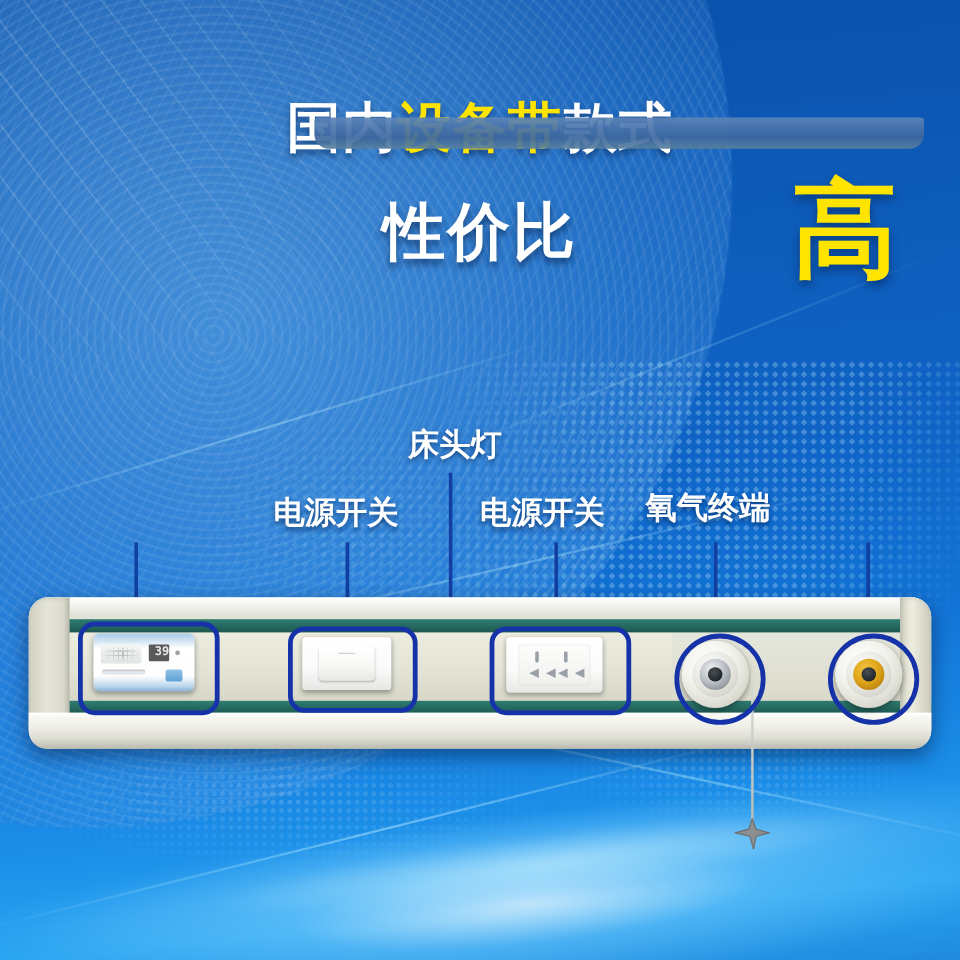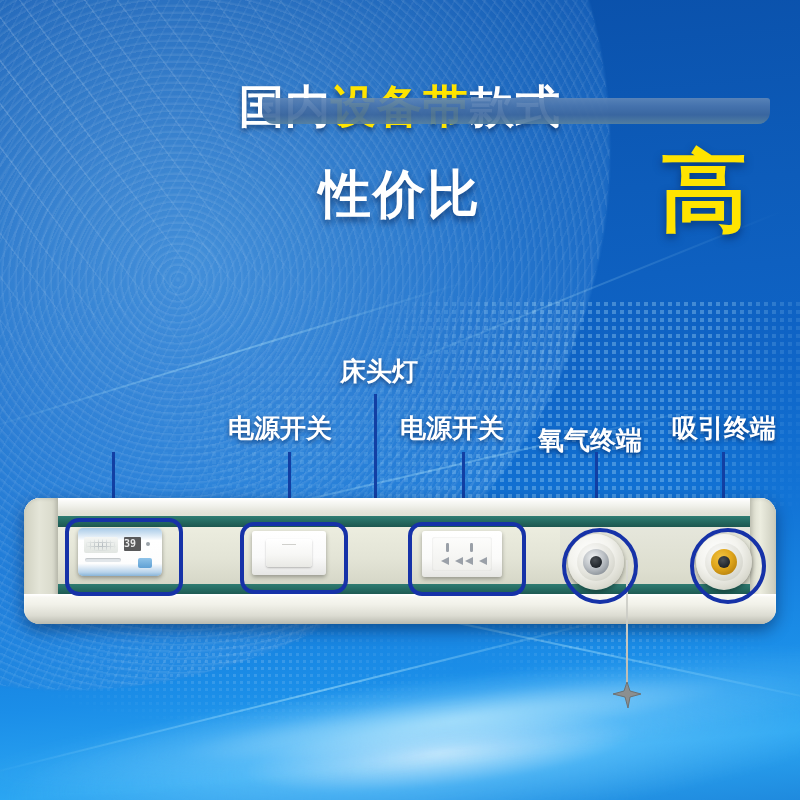--- a/index.html
+++ b/index.html
@@ -132,21 +132,21 @@
     box-shadow:0 2px 4px rgba(0,0,0,.35);}
   .ic-screen{position:absolute;left:6px;top:9px;width:34px;height:16px;border-radius:2px;
     background:linear-gradient(180deg,#f4f6f4,#e2e6e2);}
   .ic-grid{position:absolute;inset:2px;opacity:.55;
     background-image:repeating-linear-gradient(0deg,#7f8a94 0 1px,transparent 1px 4px),
                      repeating-linear-gradient(90deg,#7f8a94 0 1px,transparent 1px 4px);
     -webkit-mask-image:radial-gradient(ellipse at 50% 50%,#000 0%,transparent 78%);
             mask-image:radial-gradient(ellipse at 50% 50%,#000 0%,transparent 78%);}
   .ic-num{position:absolute;left:46px;top:9px;width:17px;height:14px;border-radius:1px;
     background:#59595a;color:#e8e8e8;font-size:10px;font-weight:bold;line-height:14px;
-    text-align:left;font-family:"DejaVu Sans Mono","Liberation Mono",monospace;}
+    text-align:right;font-family:"DejaVu Sans Mono","Liberation Mono",monospace;}
   .ic-led{position:absolute;left:68px;top:14px;width:4px;height:4px;border-radius:50%;background:#9aa2a8;}
   .ic-slot{position:absolute;left:7px;top:30px;width:36px;height:4px;border-radius:2px;background:#e1e6ea;
     box-shadow:inset 0 1px 1px rgba(0,0,0,.15);}
   .ic-btn{position:absolute;left:60px;top:30px;width:14px;height:10px;border-radius:2px;
     background:linear-gradient(180deg,#8fc3e9,#5fa0d4);}
 
   .switch{position:absolute;left:252px;top:531px;width:74px;height:44px;border-radius:3px;
     background:linear-gradient(180deg,#ffffff 0%,#fafafa 60%,#e6e6e4 100%);
     box-shadow:0 2px 4px rgba(0,0,0,.32);}
   .sw-rocker{position:absolute;left:14px;top:8px;width:46px;height:28px;border-radius:3px;
@@ -202,22 +202,21 @@
 
   <div class="headline">
     <span class="hl-w">国内</span><span class="hl-y">设备带</span><span class="hl-w">款式</span>
   </div>
   <div class="subline">性价比</div>
   <div class="bigchar">高</div>
 
   <div class="label" style="left:228px;top:415px;">电源开关</div>
   <div class="label" style="left:330px;top:358px;margin-left:10px;">床头灯</div>
   <div class="label" style="left:400px;top:415px;">电源开关</div>
-  <div class="label" style="left:538px;top:427px;">氧气终端</div>
-  <div class="label" style="left:672px;top:415px;">吸引终端</div>
+  <div class="label" style="left:538px;top:411px;">氧气终端</div>
 
   <div class="dropline" style="left:112px;top:452px;height:78px;"></div>
   <div class="dropline" style="left:288px;top:452px;height:80px;"></div>
   <div class="dropline" style="left:374px;top:394px;height:200px;"></div>
   <div class="dropline" style="left:462px;top:452px;height:80px;"></div>
   <div class="dropline" style="left:595px;top:452px;height:72px;"></div>
   <div class="dropline" style="left:722px;top:452px;height:72px;"></div>
 
   <div class="panel">
     <div class="panel-body"></div>

